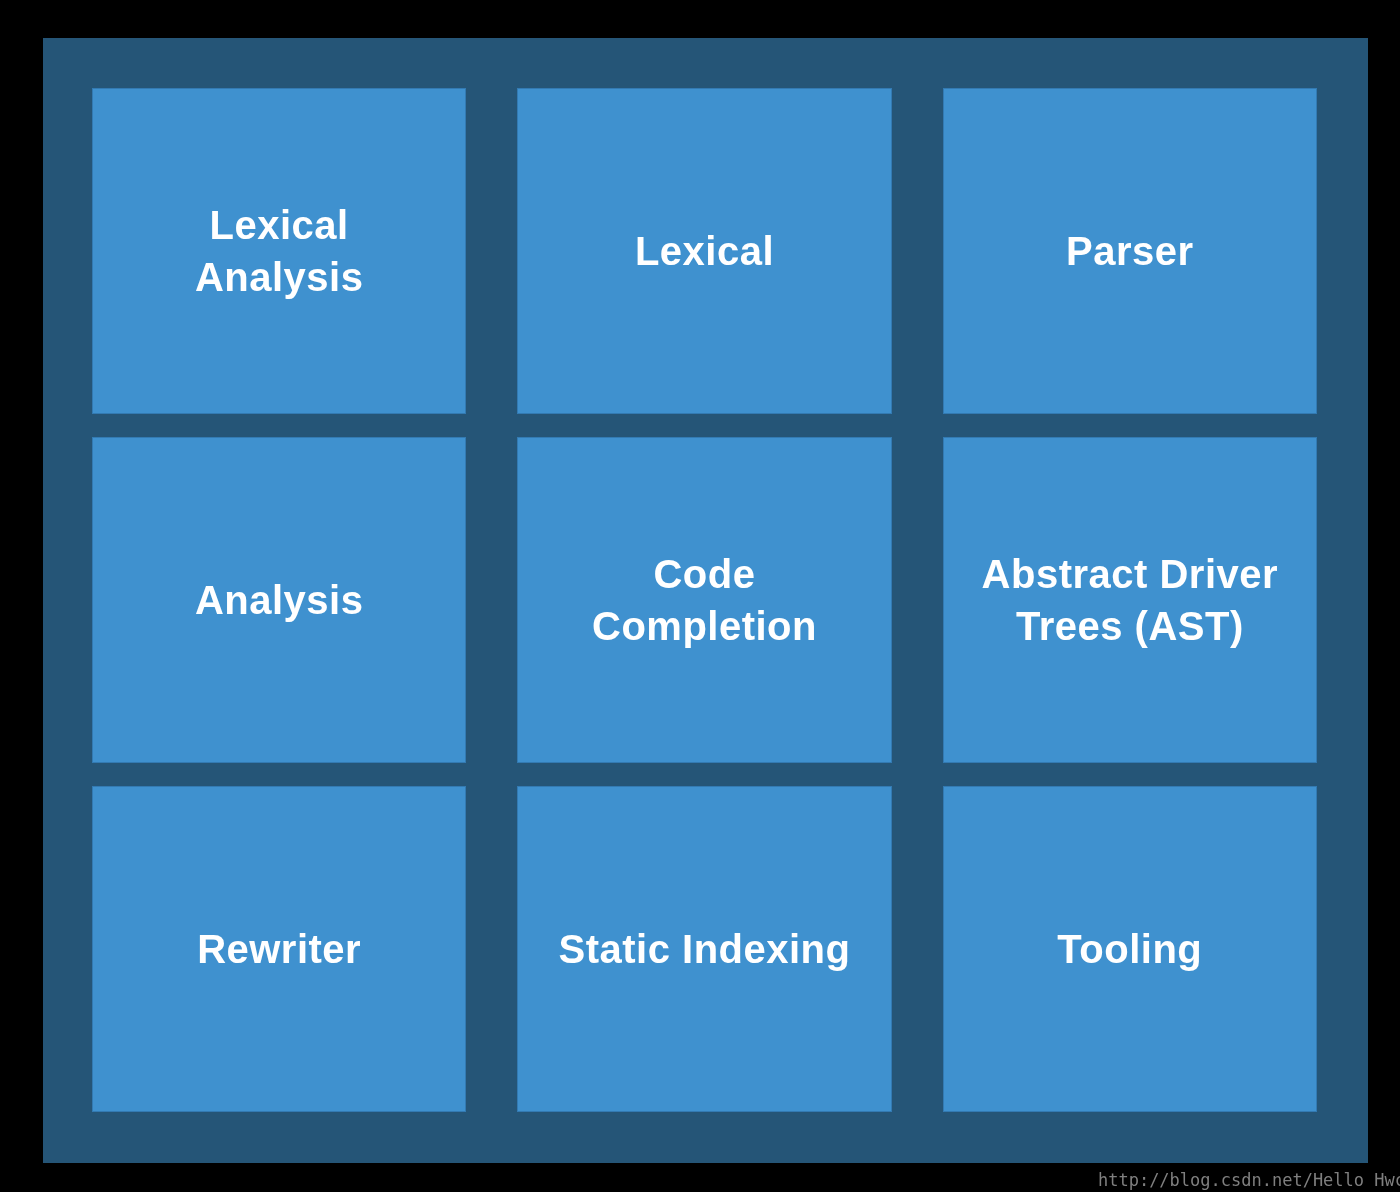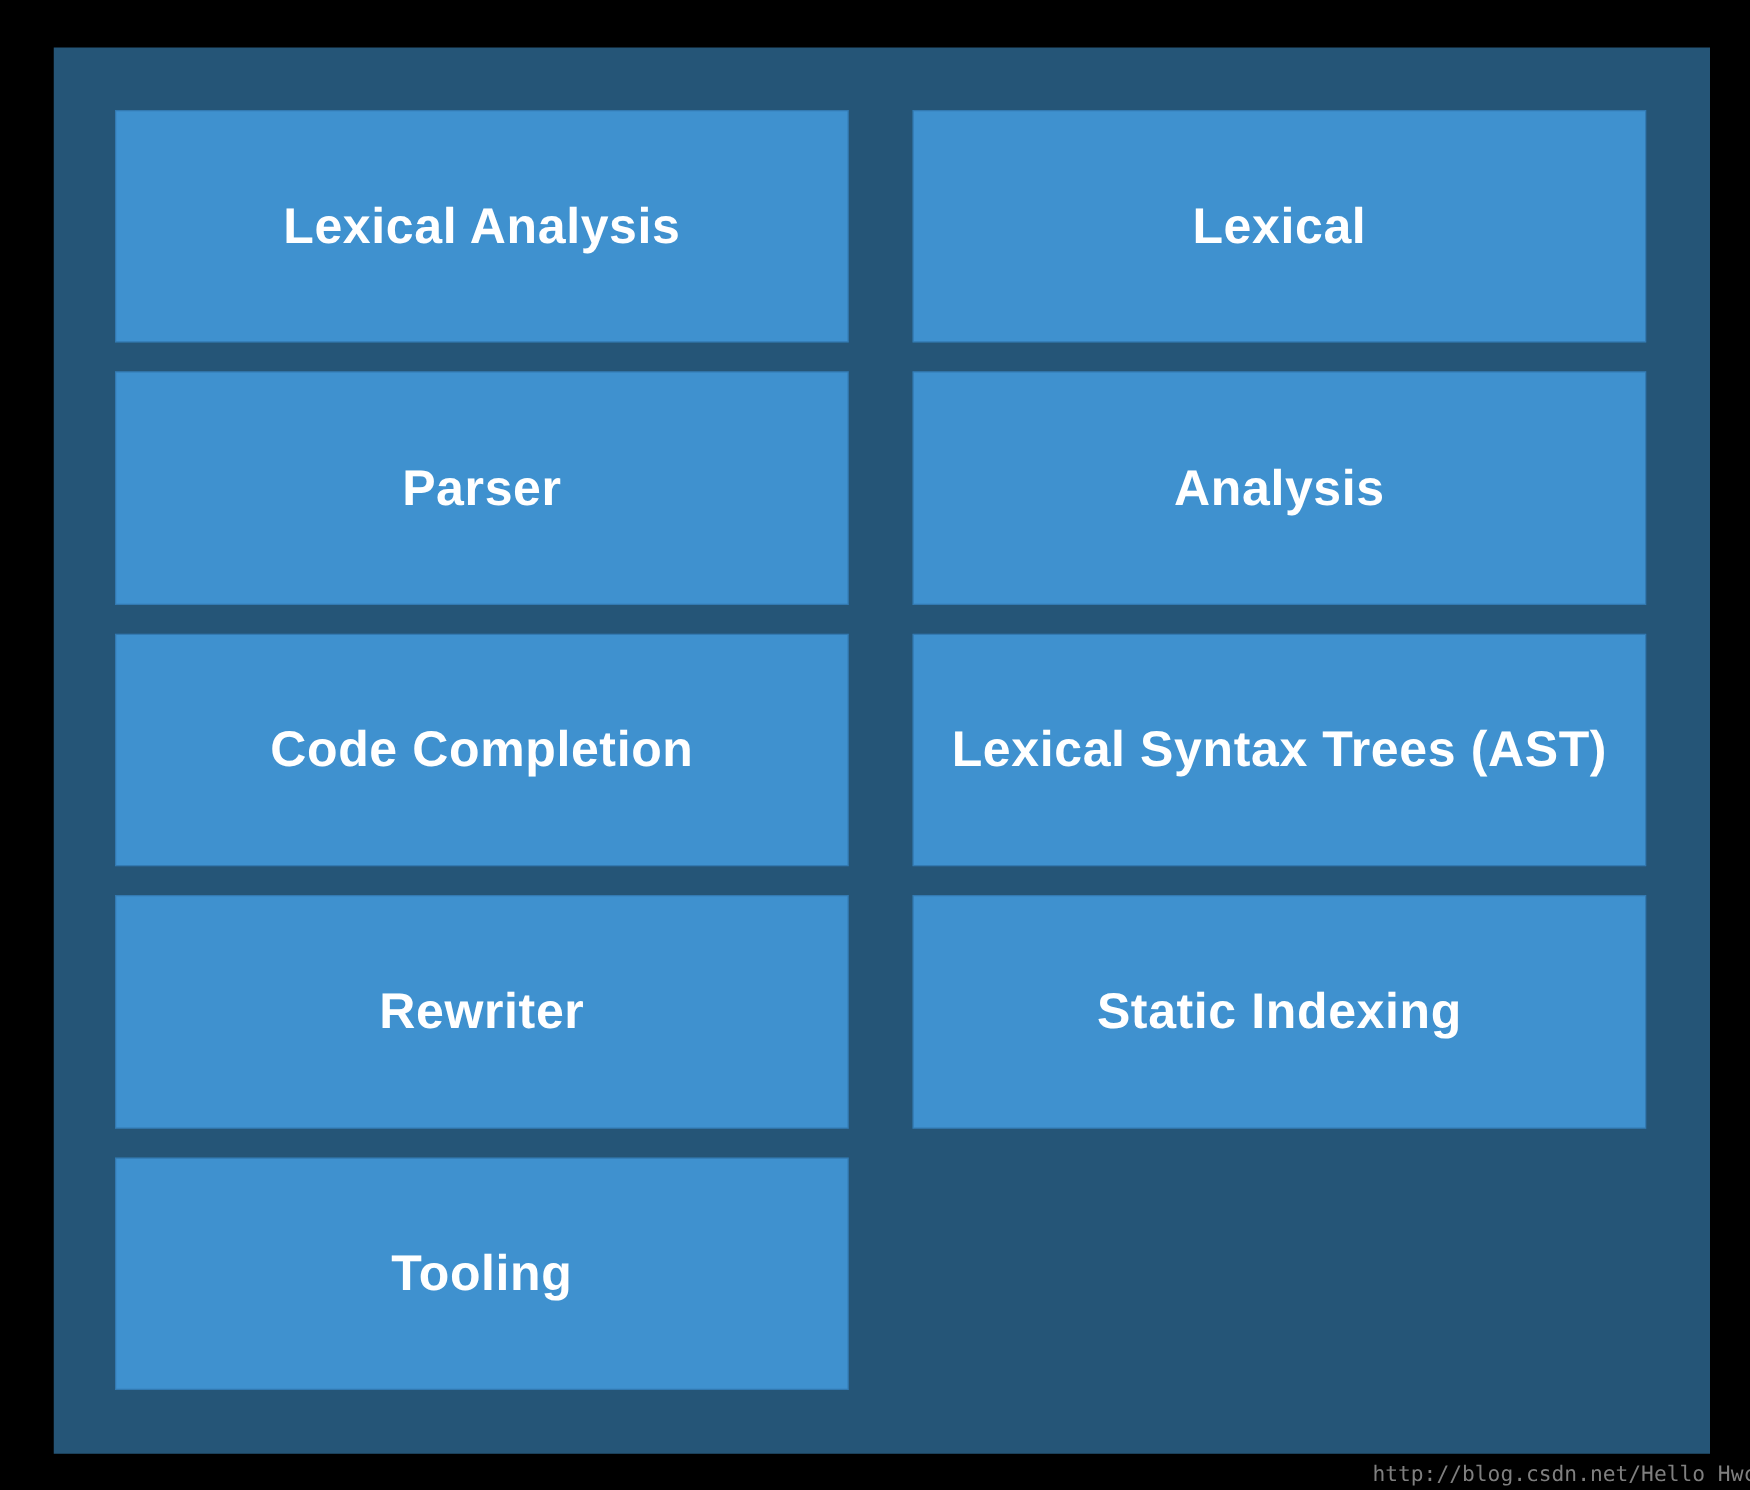--- a/index.html
+++ b/index.html
@@ -26,21 +26,21 @@
     height: 1125px;
     background: #255577;
   }
   .grid {
     position: absolute;
     left: 49px;
     top: 50px;
     right: 51px;
     bottom: 51px;
     display: grid;
-    grid-template-columns: 1fr 1fr;
+    grid-template-columns: 1fr 1fr 1fr;
     grid-auto-rows: 1fr;
     column-gap: 51px;
     row-gap: 23px;
   }
   .box {
     background: #3F91CF;
     border: 1px solid rgba(16, 56, 90, 0.25);
     box-sizing: border-box;
     display: flex;
     align-items: center;
@@ -88,21 +88,21 @@
       <div class="box">
         <span class="box-label">Analysis</span>
       </div>
 
 
       <div class="box">
         <span class="box-label">Code Completion</span>
       </div>
 
       <div class="box">
-        <span class="box-label">Lexical Syntax Trees (AST)</span>
+        <span class="box-label">Abstract Driver Trees (AST)</span>
       </div>
 
       <div class="box">
         <span class="box-label">Rewriter</span>
       </div>
 
       <div class="box">
         <span class="box-label">Static Indexing</span>
       </div>
 

